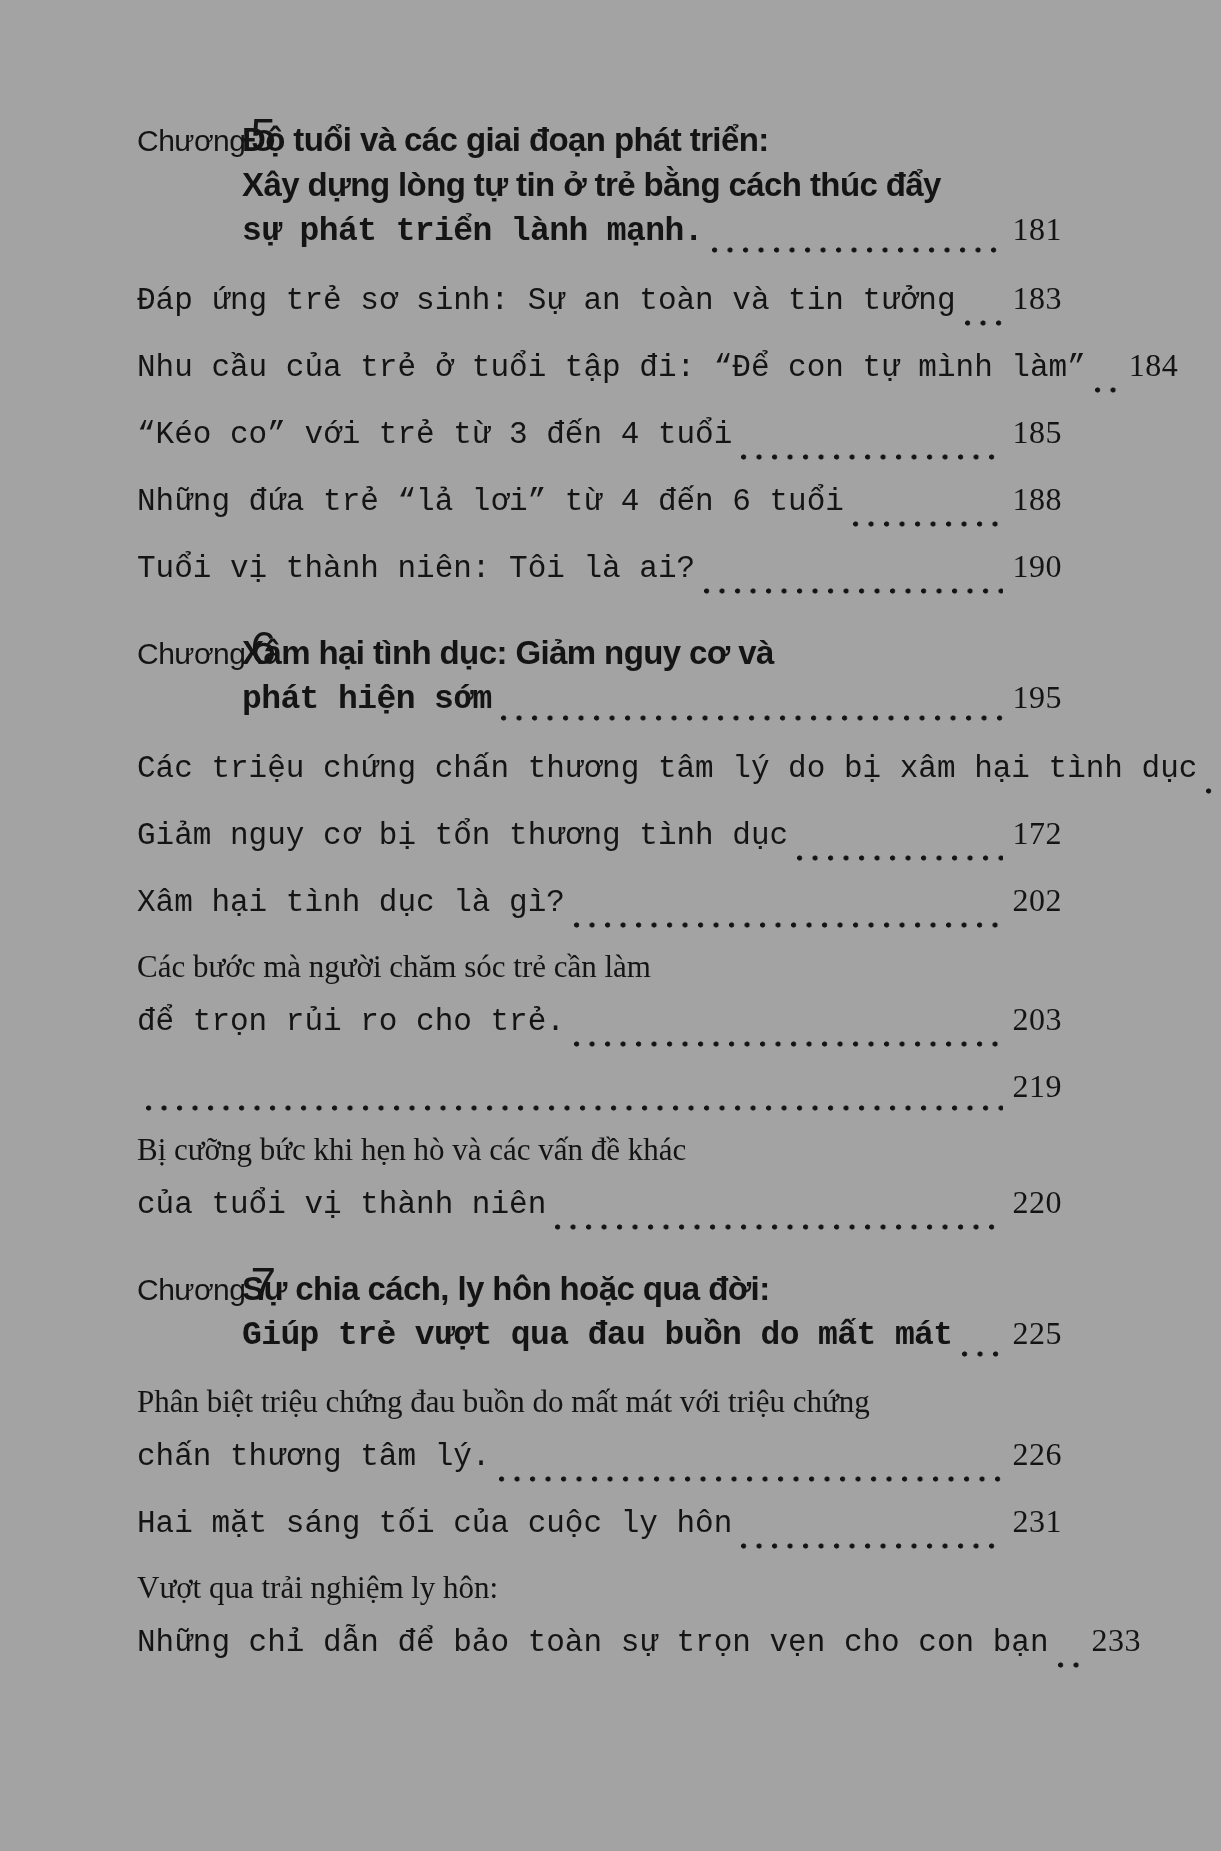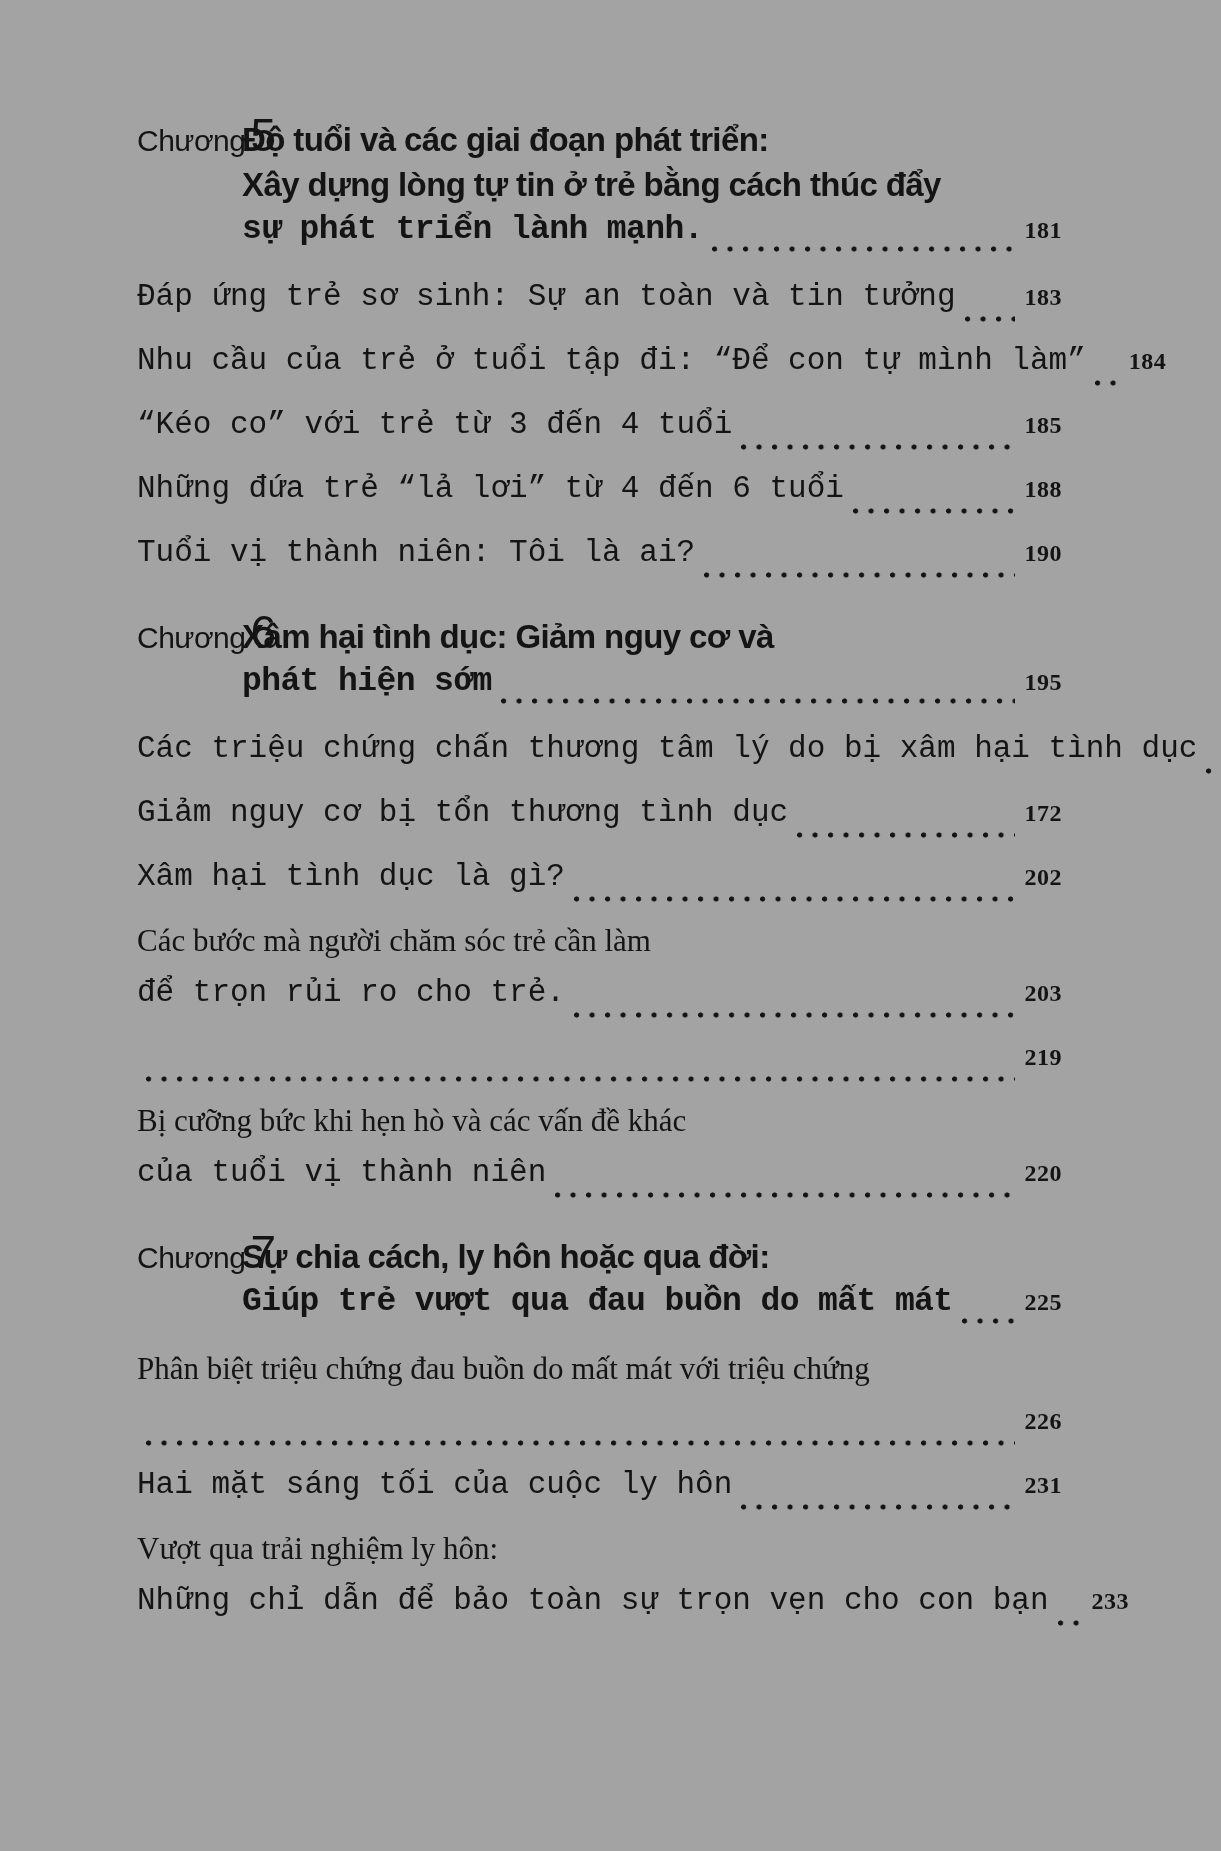--- a/index.html
+++ b/index.html
@@ -86,22 +86,22 @@
     align-self: flex-end;
     margin: 0 10px 1px 9px;
     background-image: radial-gradient(circle at 2.6px 3px, #141414 2.2px, rgba(0,0,0,0) 2.9px);
     background-size: 15.5px 6px;
     background-repeat: repeat-x;
     background-position: left bottom;
   }
   .page-num {
     flex: none;
     font-family: "Liberation Serif", serif;
-    font-weight: bold;
-    font-size: 24px;
+    font-weight: normal;
+    font-size: 32px;
     letter-spacing: 0.5px;
   }
 </style>
 </head>
 <body>
 
 <div class="page">
   <div class="toc" id="toc-root">
       <section class="chapter">
         <div class="chapter-heading">
@@ -230,20 +230,21 @@
               <span class="leader-text">Giúp trẻ vượt qua đau buồn do mất mát</span>
               <span class="dots"></span>
               <span class="page-num">225</span>
             </div>
           </div>
         </div>
         <div class="entries">
           <div class="entry">
             <div class="entry-line">Phân biệt triệu chứng đau buồn do mất mát với triệu chứng</div>
             <div class="entry-line leader-line">
+              <span class="entry-text">chấn thương tâm lý.</span>
               <span class="dots"></span>
               <span class="page-num">226</span>
             </div>
           </div>
           <div class="entry">
             <div class="entry-line leader-line">
               <span class="entry-text">Hai mặt sáng tối của cuộc ly hôn</span>
               <span class="dots"></span>
               <span class="page-num">231</span>
             </div>

